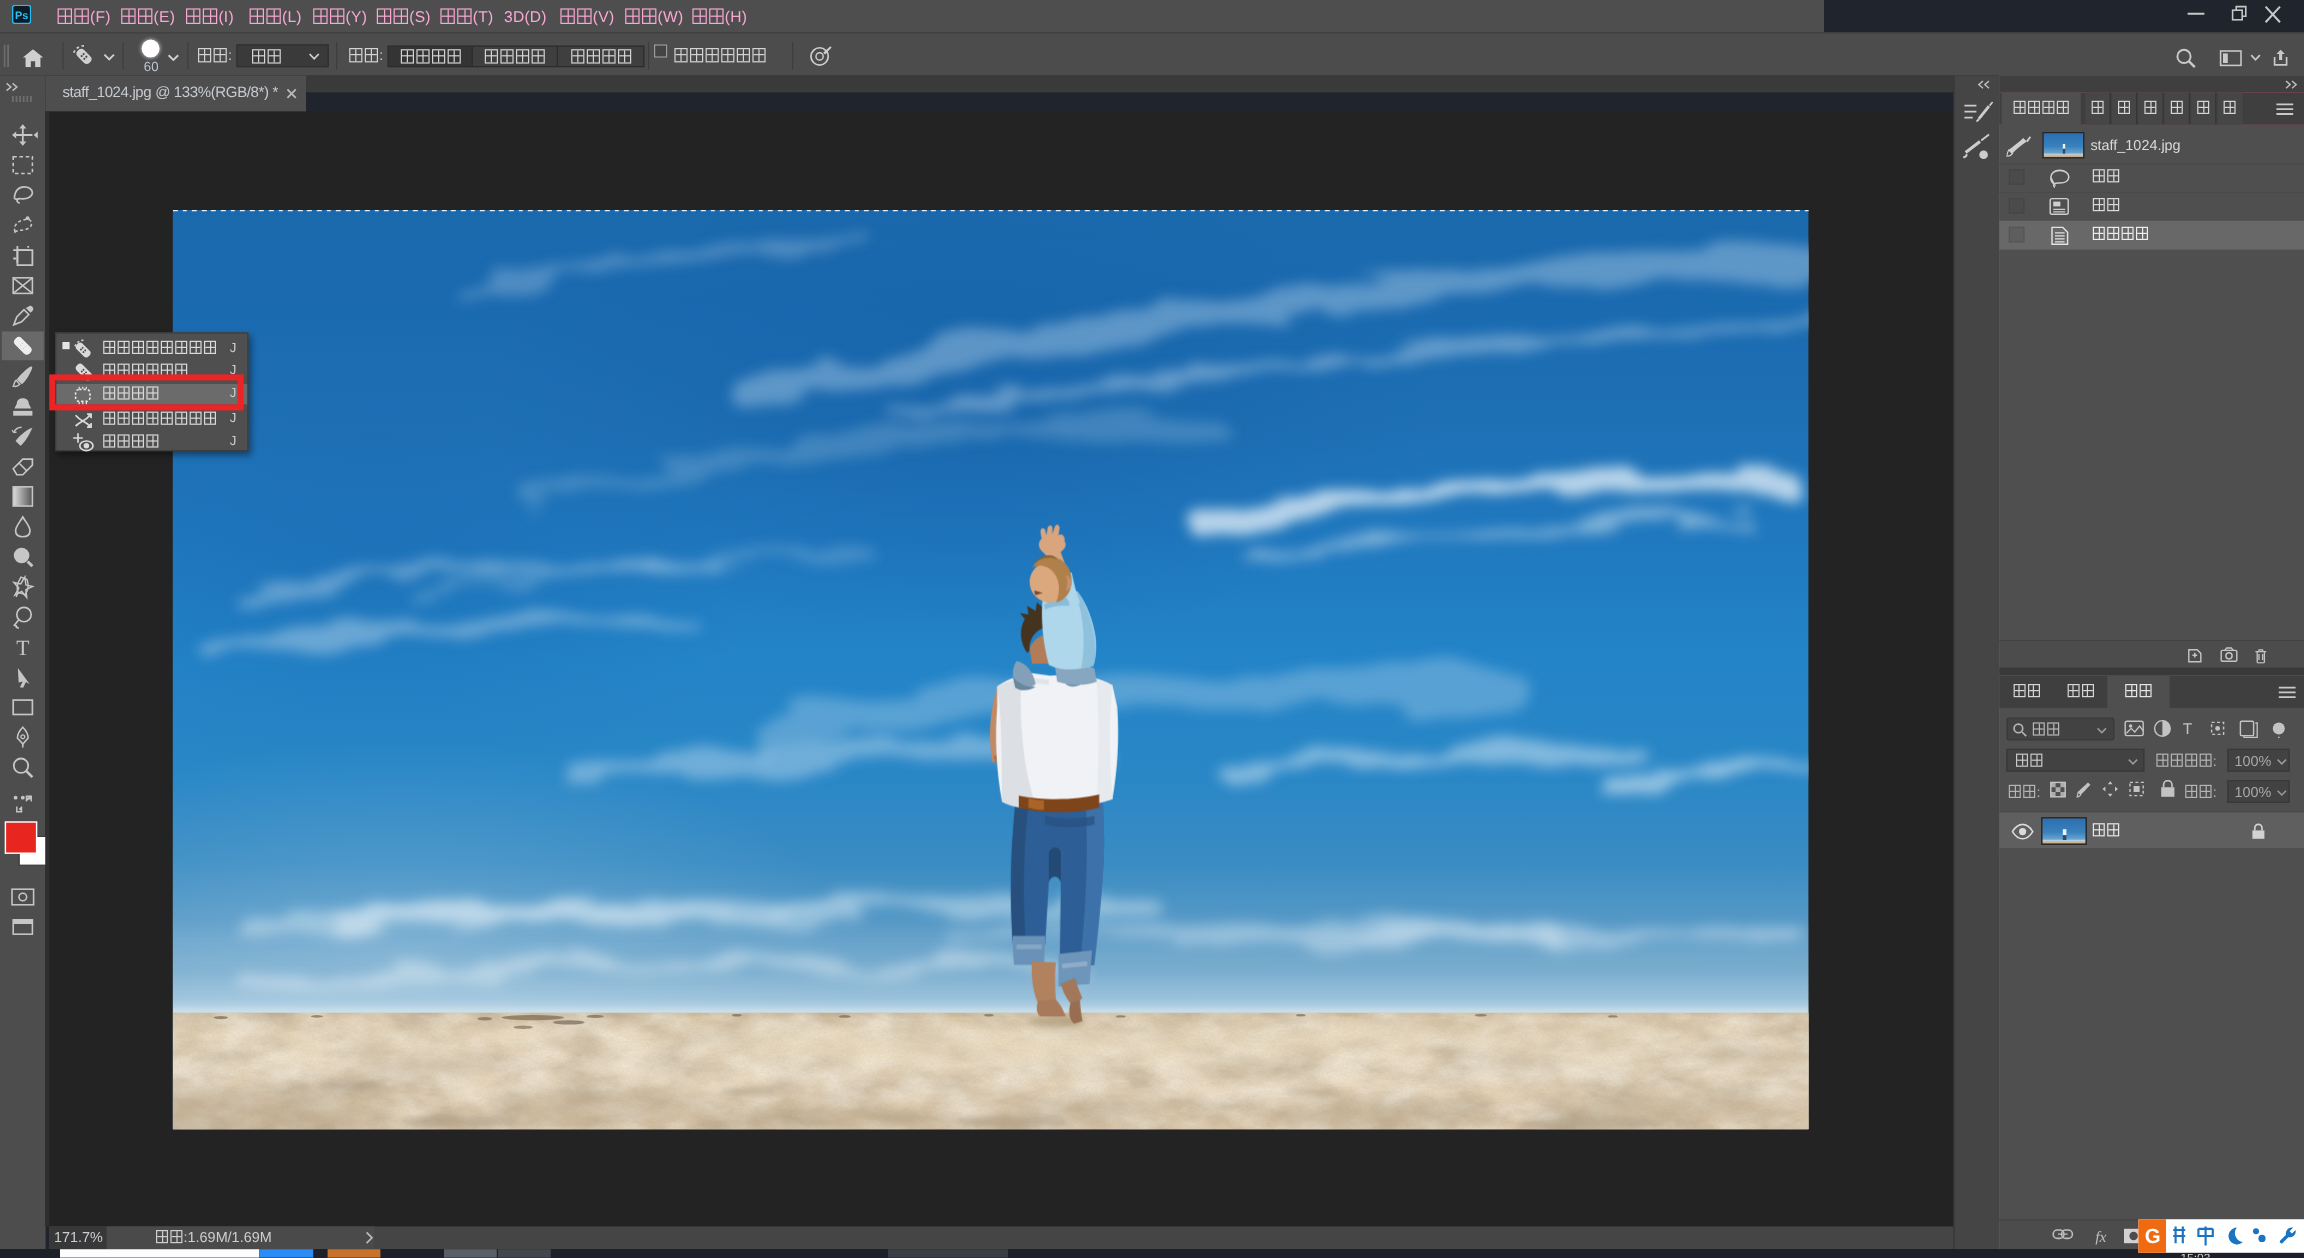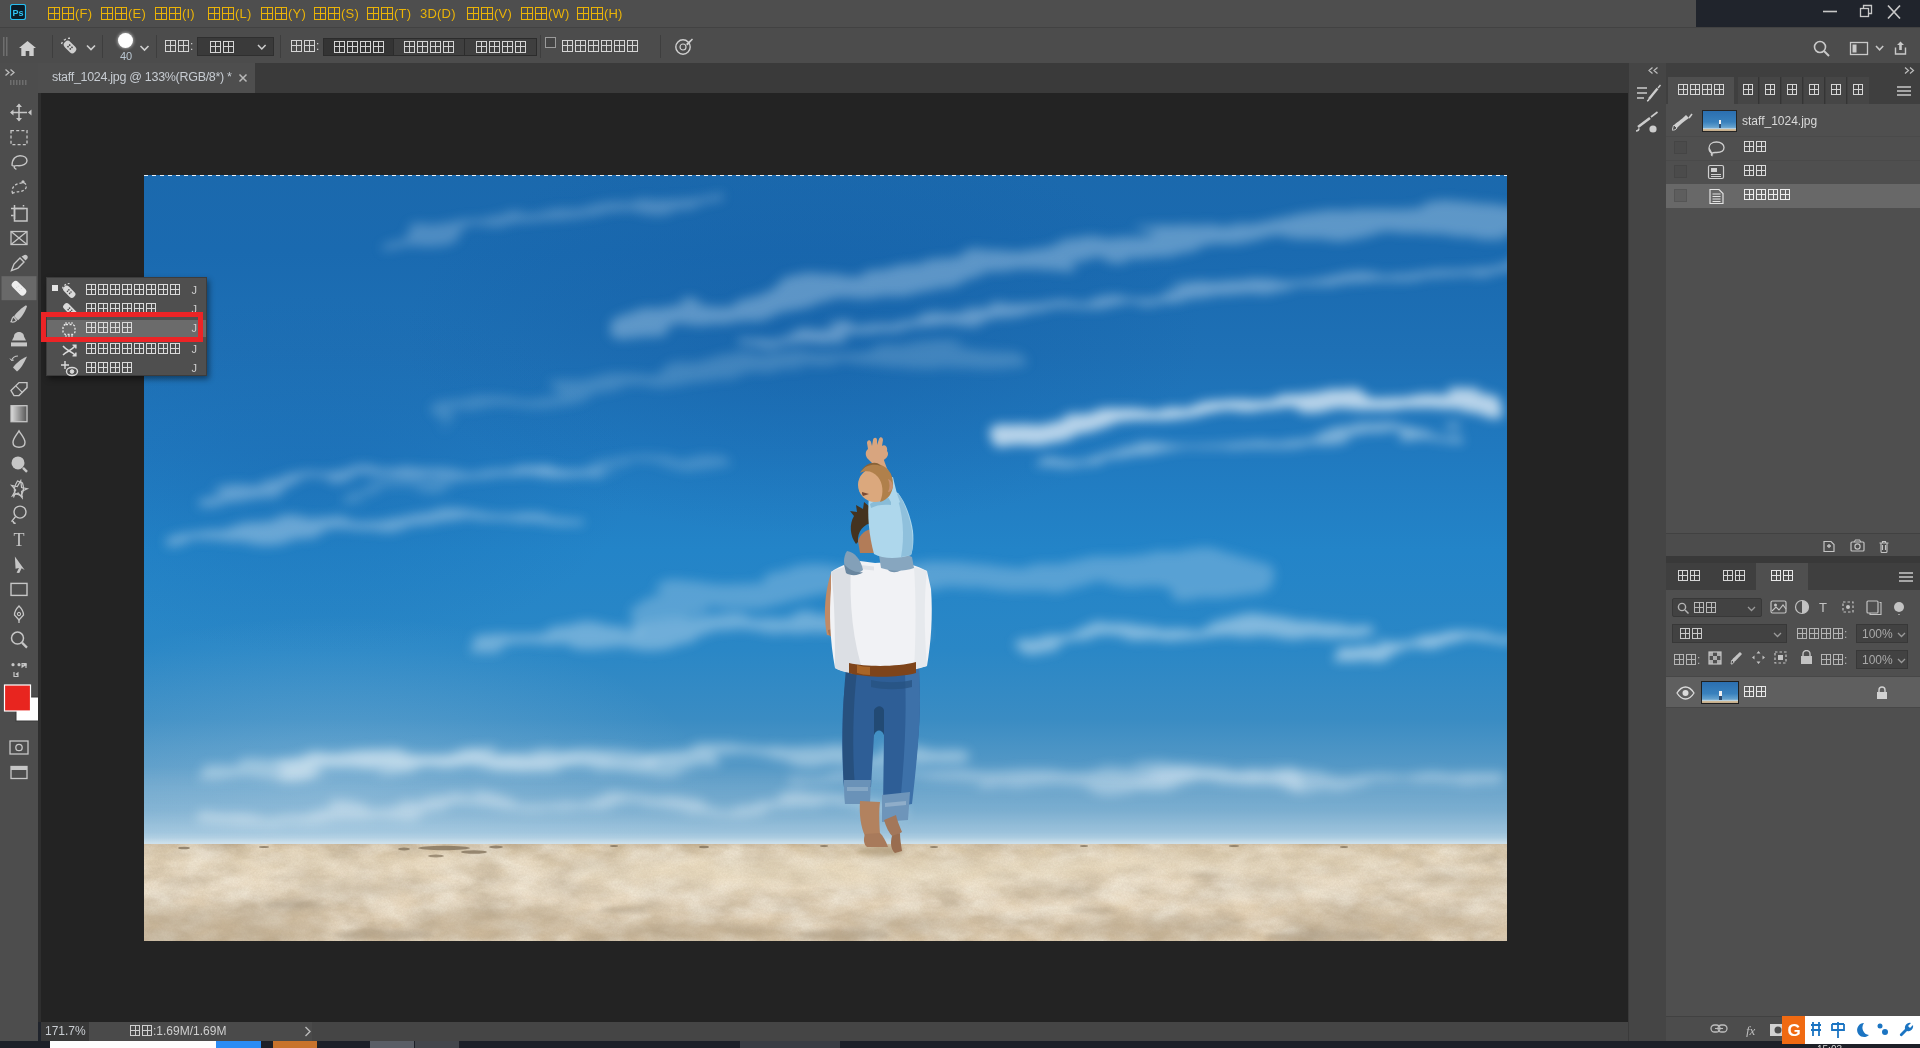--- a/index.html
+++ b/index.html
@@ -1,24 +1,24 @@
 <!DOCTYPE html>
 <html><head><meta charset="utf-8"><style>
 *{margin:0;padding:0;box-sizing:border-box}
 html,body{width:1920px;height:1048px;overflow:hidden;background:#20242c;font-family:"Liberation Sans",sans-serif}
 .abs{position:absolute}
 b.h{display:inline-block;width:11px;height:12px;border:1px solid currentColor;margin:0 1px;vertical-align:-1.5px;font-weight:normal;
 background:linear-gradient(currentColor,currentColor) 50% 50%/100% 1px no-repeat,linear-gradient(currentColor,currentColor) 50% 50%/1px 100% no-repeat}
 b.h.s{width:10px;height:11px;vertical-align:-1px}
-#menubar{left:0;top:0;width:1696px;height:27px;background:#4e4e4e;color:#eab308;font-size:13px}
+#menubar{left:0;top:0;width:1520px;height:27px;background:#4e4e4e;color:#f9a8d4;font-size:13px}
 #menubar b.h{width:12px;height:13px;vertical-align:-2px}
 .mi{position:absolute;top:6px;white-space:nowrap;letter-spacing:0.2px}
 #optbar{left:0;top:27px;width:1920px;height:36px;background:#4c4c4c;border-top:1px solid #424242;color:#d4d4d4;font-size:12px}
 .vsep{position:absolute;top:7px;height:23px;width:1px;background:#3e3e3e}
-#tabbar{left:38px;top:63px;width:1590px;height:30px;background:#3a3a3a}
+#tabbar{left:38px;top:63px;width:1590px;height:14px;background:#3a3a3a}
 #tab1{position:absolute;left:0;top:0;width:217px;height:30px;background:#4e4e4e;color:#c7ccd2;font-size:12.5px;line-height:29px;padding-left:14px;letter-spacing:-0.3px;white-space:nowrap}
 #toolbar{left:0;top:63px;width:38px;height:978px;background:#4d4d4d}
 #canvas{left:38px;top:93px;width:1590px;height:929px;background:#232323;border-left:3px solid #2e2e2e}
 #statusbar{left:41px;top:1022px;width:1587px;height:19px;background:#454545;color:#c0c0c0;font-size:12px}
 #dockstrip{left:1628px;top:63px;width:38px;height:978px;background:#454545;border-left:1px solid #3a3a3a}
 #panels{left:1666px;top:63px;width:254px;height:978px;background:#ec4899}
 #photo{left:144px;top:175px;width:1363px;height:766px;overflow:hidden;
 background:linear-gradient(180deg,#1b69ad 0%,#1a6ab0 10%,#1e70b5 23%,#2079bf 36%,#2384c8 49%,#2a87c6 62%,#3a8cc3 71%,#5c9cc7 79%,#64a0c8 83%,#8ab8d6 86.5%,#c0d8e6 87.6%,#cadee9 100%)}
 .flyout{left:46px;top:277px;width:161px;height:99px;background:#4f4f4f;border:1px solid #3c3c3c;box-shadow:2px 3px 6px rgba(0,0,0,.45);color:#dadada;font-size:12px}
 .frow{position:absolute;left:0;width:159px;height:19px;line-height:19px}
@@ -69,21 +69,21 @@
           <circle cx="11.6" cy="8.8" r="0.9"></circle>
           <circle cx="8.4" cy="11.2" r="0.9"></circle>
           <circle cx="11.6" cy="11.2" r="0.9"></circle>
         </g>
       </g>
     <path d="M1.5 7 A 8.5 8.5 0 0 1 10 1.2" fill="none" stroke="#cfcfcf" stroke-width="1.4" stroke-dasharray="2.2 2.2"></path>
     <path d="M27 8.5 l4 4 l4 -4" fill="none" stroke="#cfcfcf" stroke-width="1.6"></path>
   </svg>
   <div class="vsep" style="left:102px"></div>
   <div class="abs" style="left:118px;top:5px;width:15px;height:15px;border-radius:50%;background:#fff;box-shadow:0 0 3px 1px rgba(255,255,255,.45)"></div>
-  <div class="abs" style="left:118px;top:22px;width:16px;text-align:center;font-size:11px;color:#b9c6d2">40</div>
+  <div class="abs" style="left:118px;top:22px;width:16px;text-align:center;font-size:11px;color:#b9c6d2">60</div>
   <svg class="abs" style="left:139px;top:17px" width="12" height="8">
       <path d="M1.5 1 l4 4 l4 -4" fill="none" stroke="#cfcfcf" stroke-width="1.6"></path>
     </svg>
   <div class="vsep" style="left:156px"></div>
   <div class="abs" style="left:164px;top:11px"><b class="h"></b><b class="h"></b>:</div>
   <div class="abs" style="left:197px;top:9px;width:77px;height:19px;background:#3a3a3a;border:1px solid #2f2f2f">
      <span style="position:absolute;left:11px;top:2px"><b class="h"></b><b class="h"></b></span>
      <svg class="abs" style="right:5px;top:6px" width="11" height="8">
         <path d="M1 1 l3.8 4 l3.8 -4" fill="none" stroke="#cfcfcf" stroke-width="1.5"></path>
       </svg>

